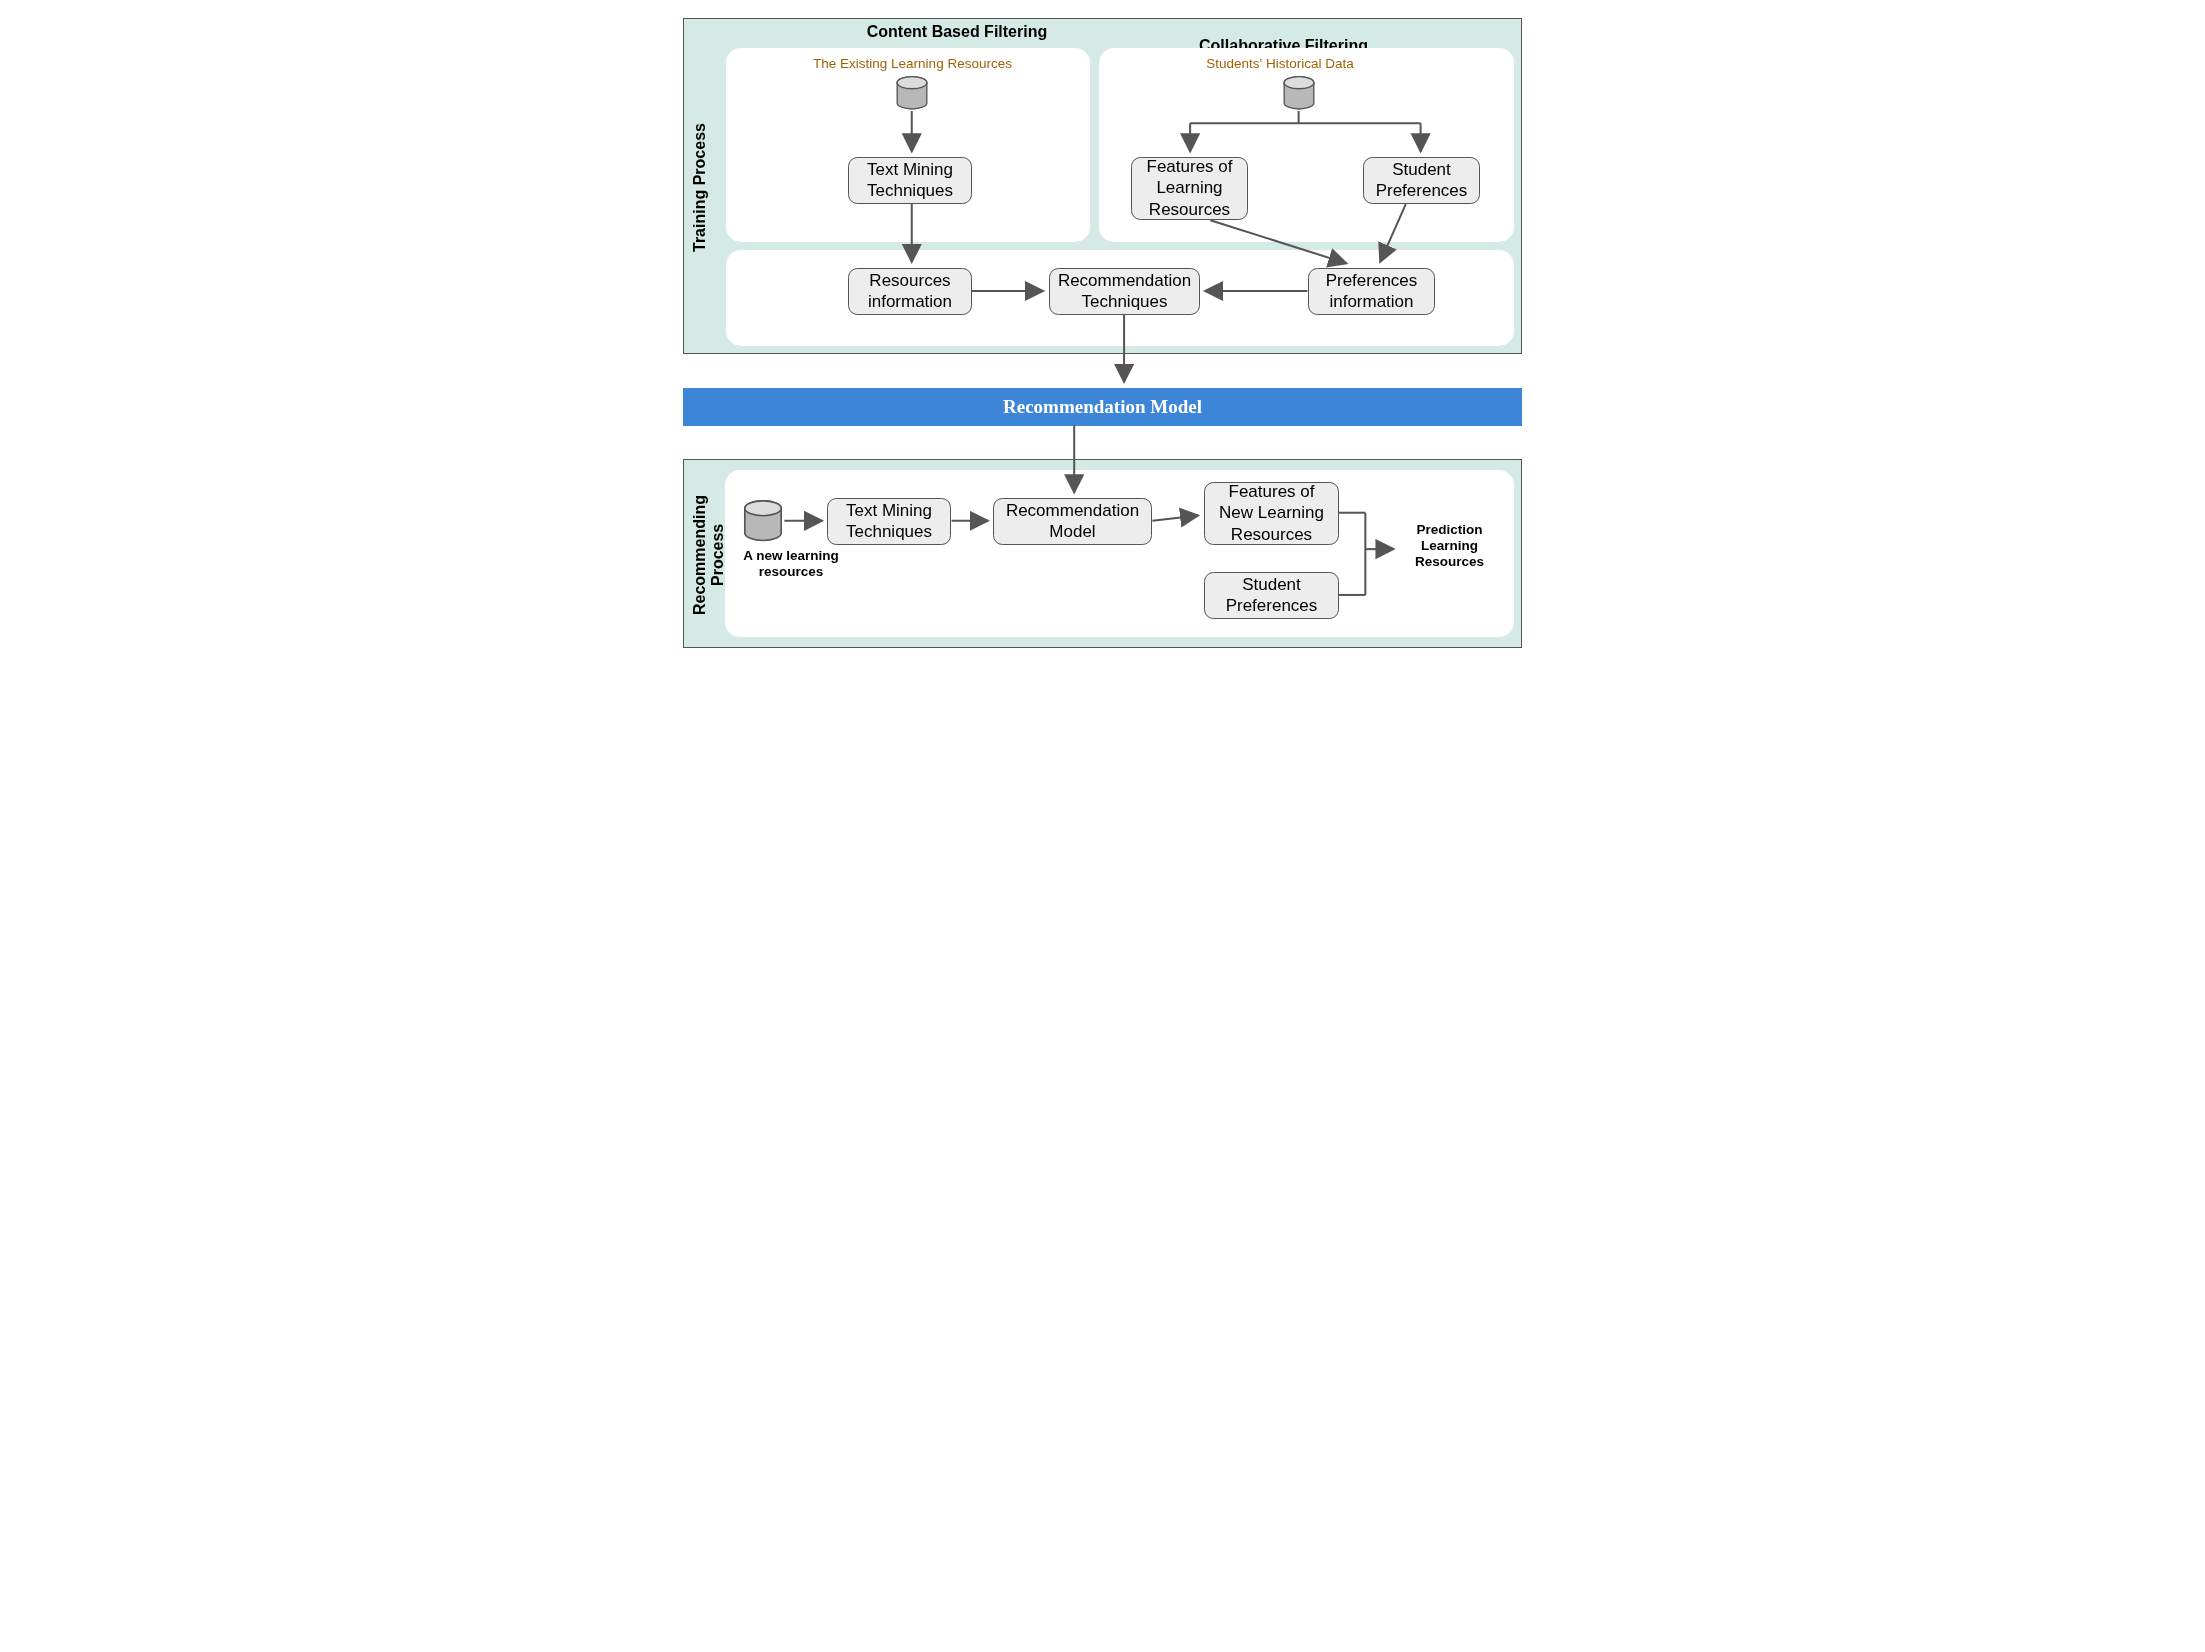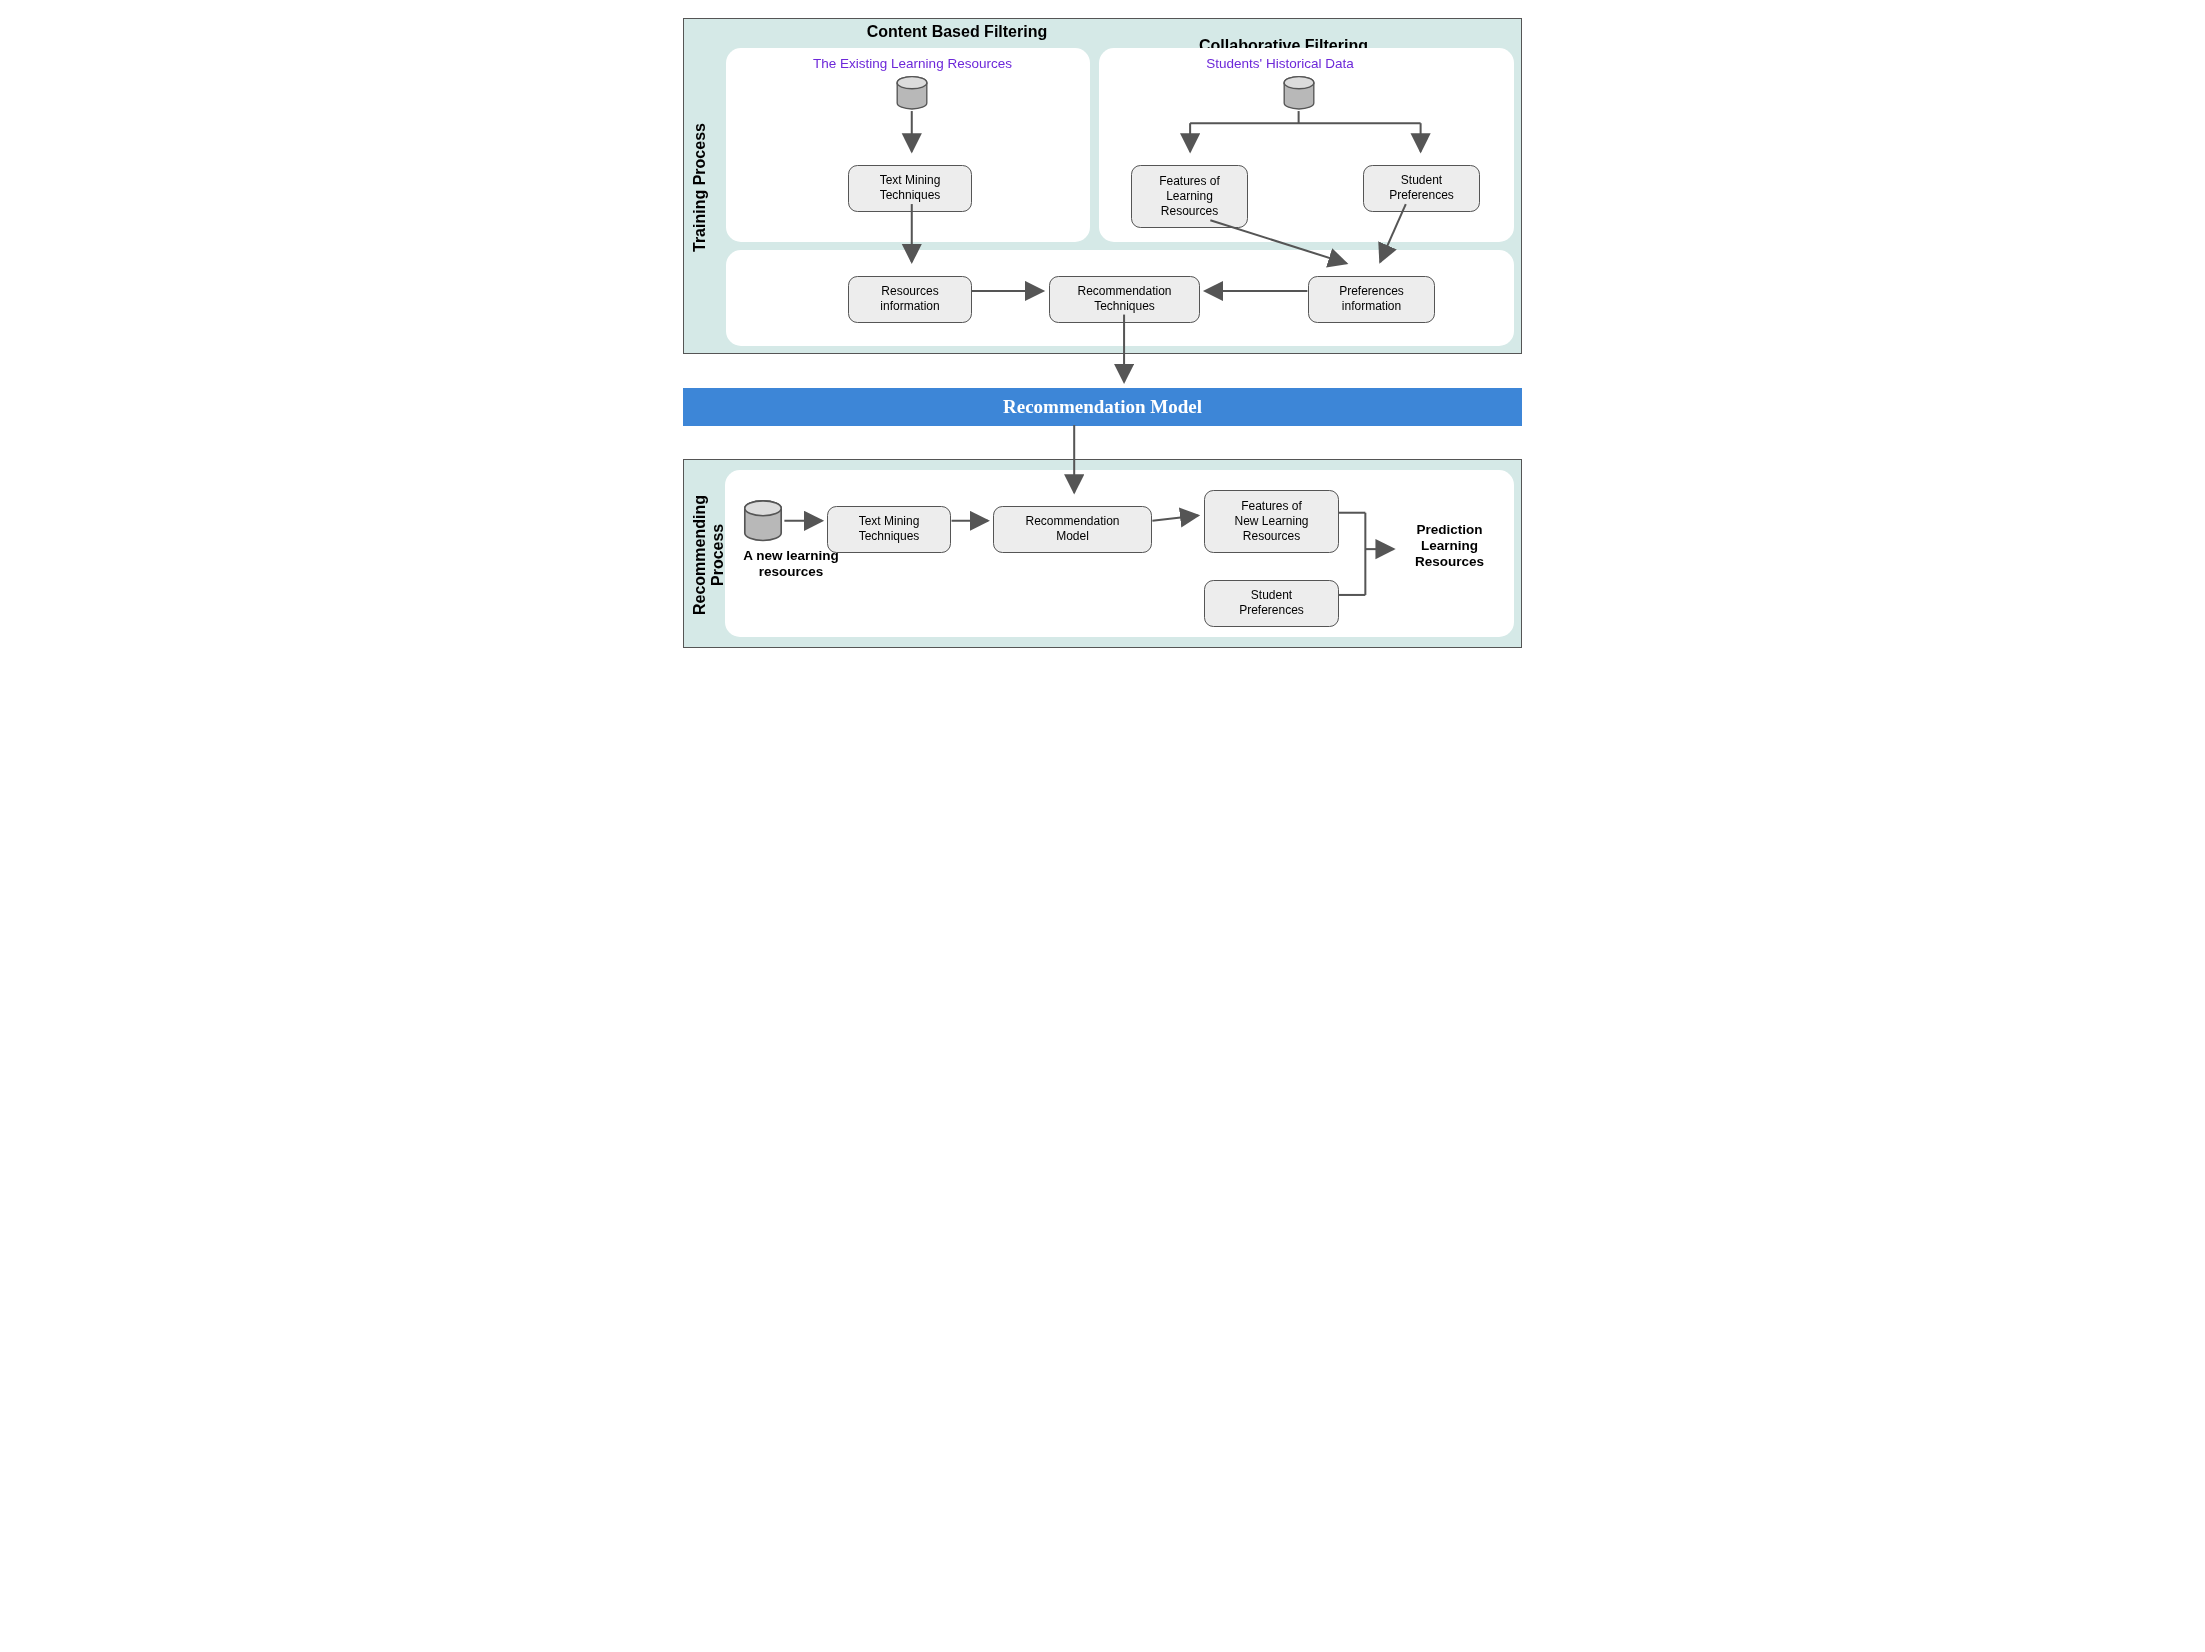--- a/index.html
+++ b/index.html
@@ -28,45 +28,44 @@
   .heading {
     position: absolute;
     font-size: 16px;
     font-weight: 600;
     color: #000;
     text-align: center;
   }
   .subheading {
     position: absolute;
     font-size: 13.5px;
-    color: #6d28d9;
+    color: #a16207;
     text-align: center;
   }
   .vertical-label {
     position: absolute;
     font-size: 16px;
     font-weight: 600;
     color: #000;
     writing-mode: vertical-rl;
     transform: rotate(180deg);
     text-align: center;
   }
   .box {
     position: absolute;
     background: #ededed;
     border: 1.3px solid #555;
     border-radius: 9.4px;
     display: flex;
     align-items: center;
     justify-content: center;
     text-align: center;
-    font-size: 12px;
+    font-size: 17px;
     line-height: 1.25;
     padding: 4px 5.4px;
-    margin-top: 8px;
   }
   .blue-bar {
     position: absolute;
     background: #3d86d7;
     color: #fff;
     font-weight: 700;
     font-size: 19px;
     display: flex;
     align-items: center;
     justify-content: center;

